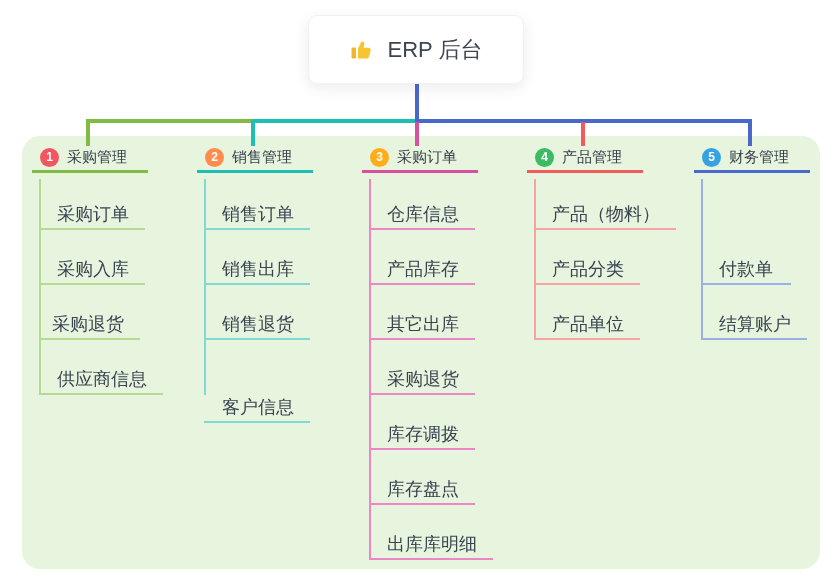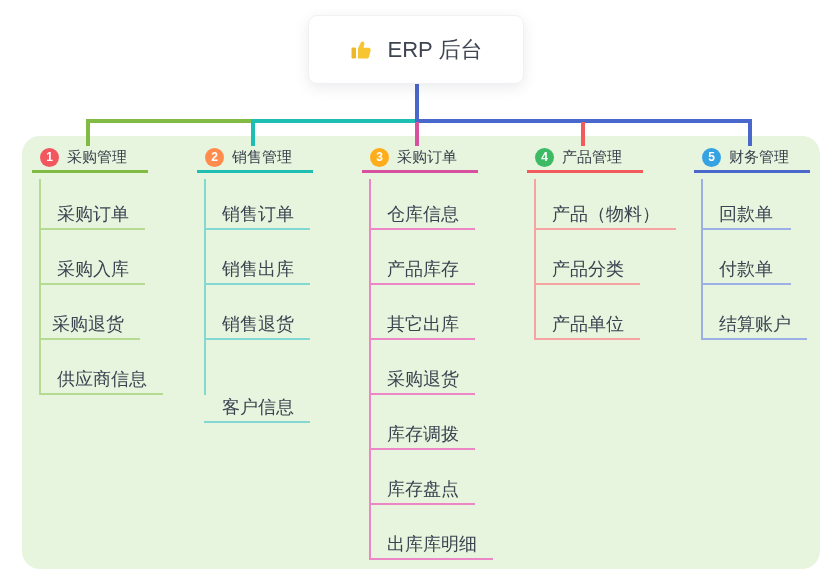--- a/index.html
+++ b/index.html
@@ -108,17 +108,16 @@
   <div class="rail b4" style="left:534px;top:179px;height:161px;"></div>
   <div class="sub-item b4" style="left:534px;top:200px;">产品（物料）</div>
   <div class="sub-item b4" style="left:534px;top:255px;">产品分类</div>
   <div class="sub-item b4" style="left:534px;top:310px;">产品单位</div>
 
   <div class="branch-header b5" style="left:694px;">
     <span class="badge">5</span>
     <span>财务管理</span>
   </div>
   <div class="rail b5" style="left:701px;top:179px;height:161px;"></div>
-  <div class="sub-item b5" style="left:701px;top:200px;">回款单</div>
   <div class="sub-item b5" style="left:701px;top:255px;">付款单</div>
   <div class="sub-item b5" style="left:701px;top:310px;">结算账户</div>
 
 </div>
 
 </body></html>

